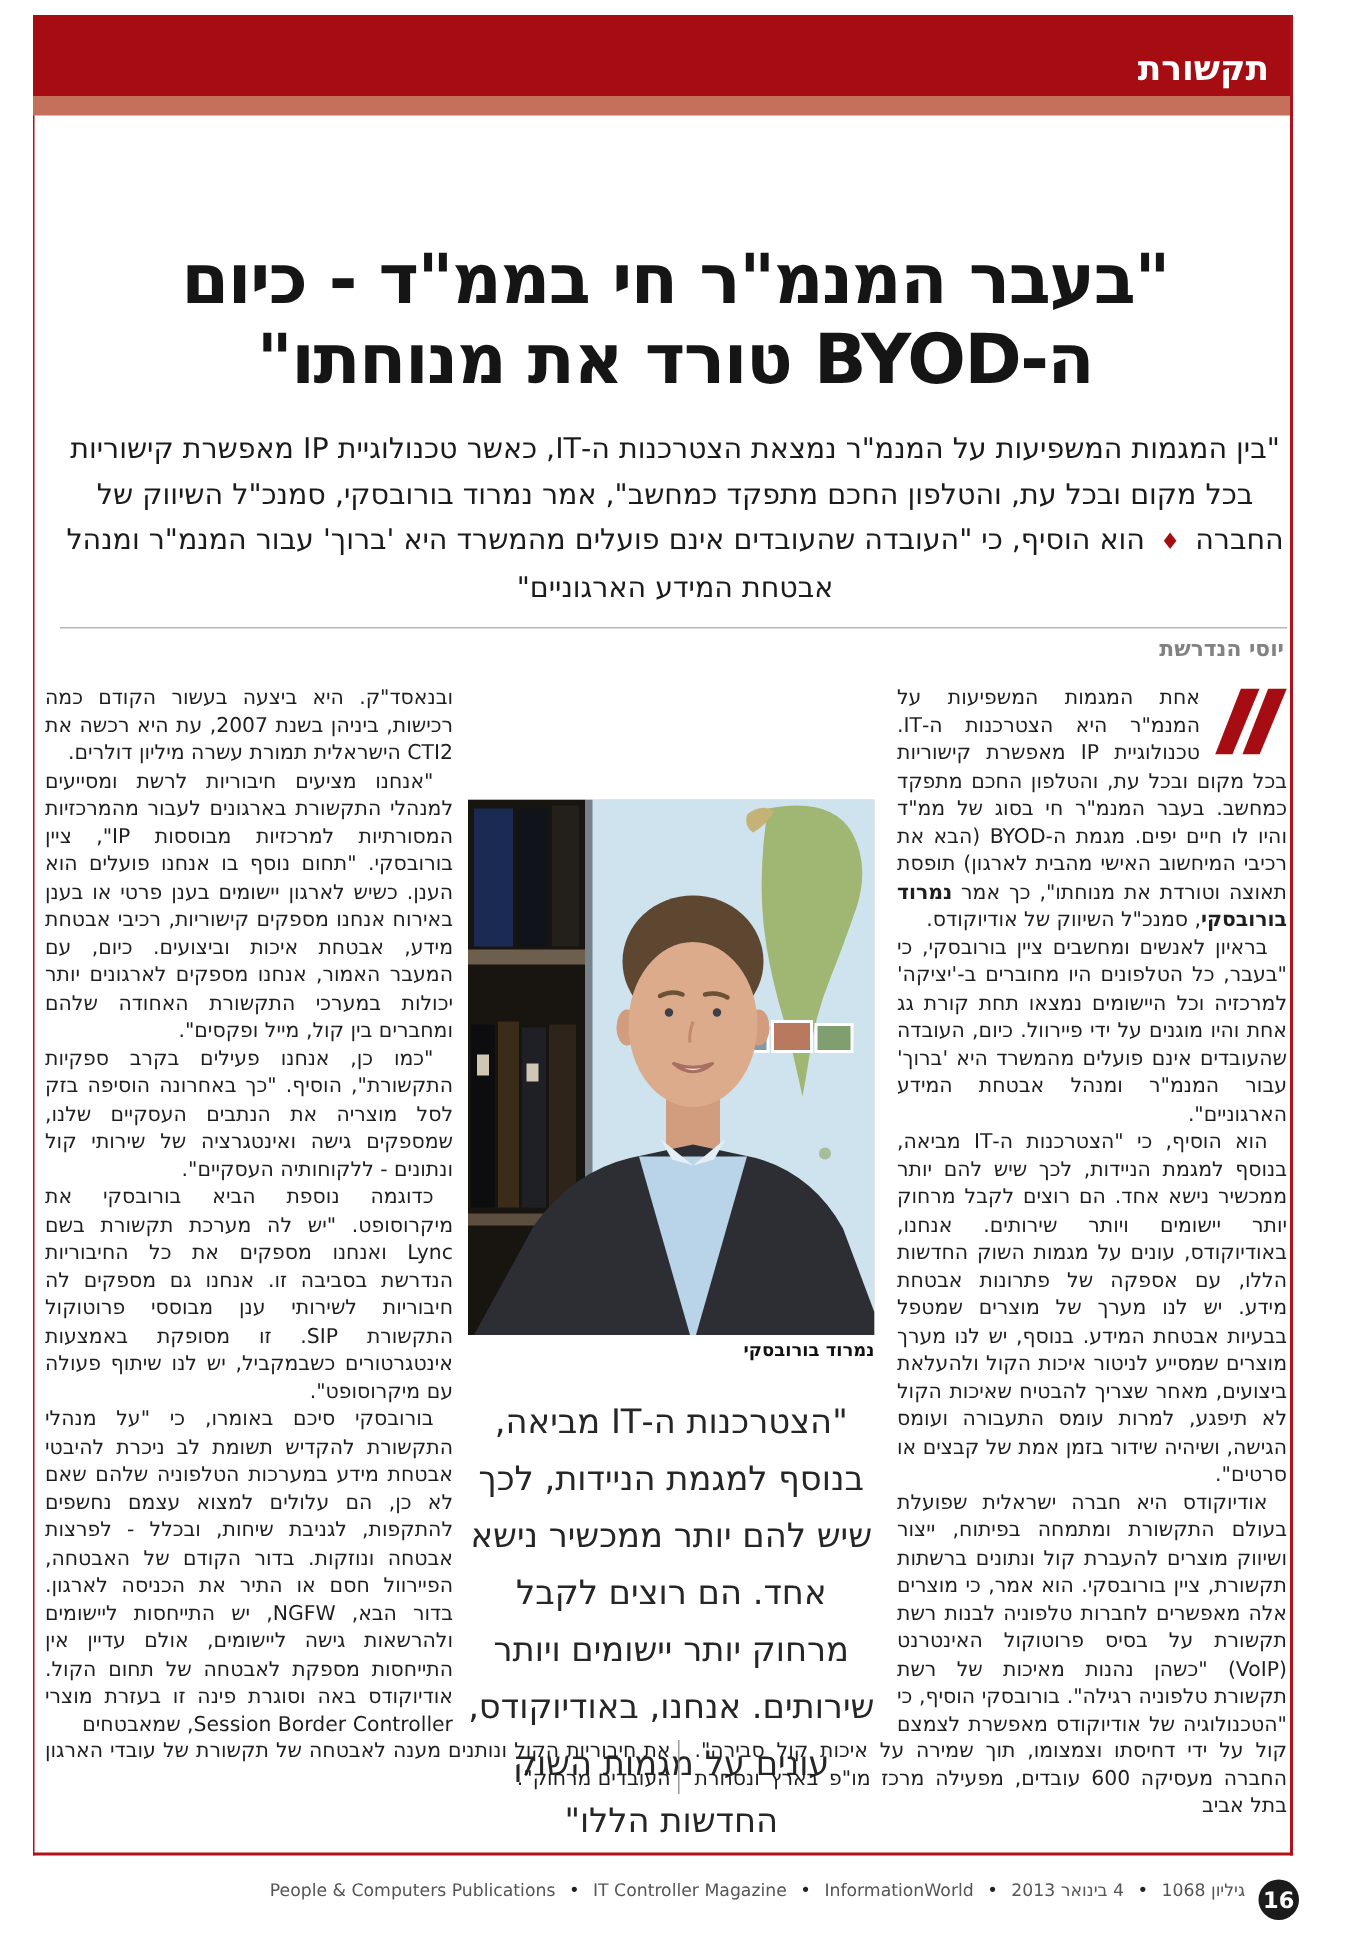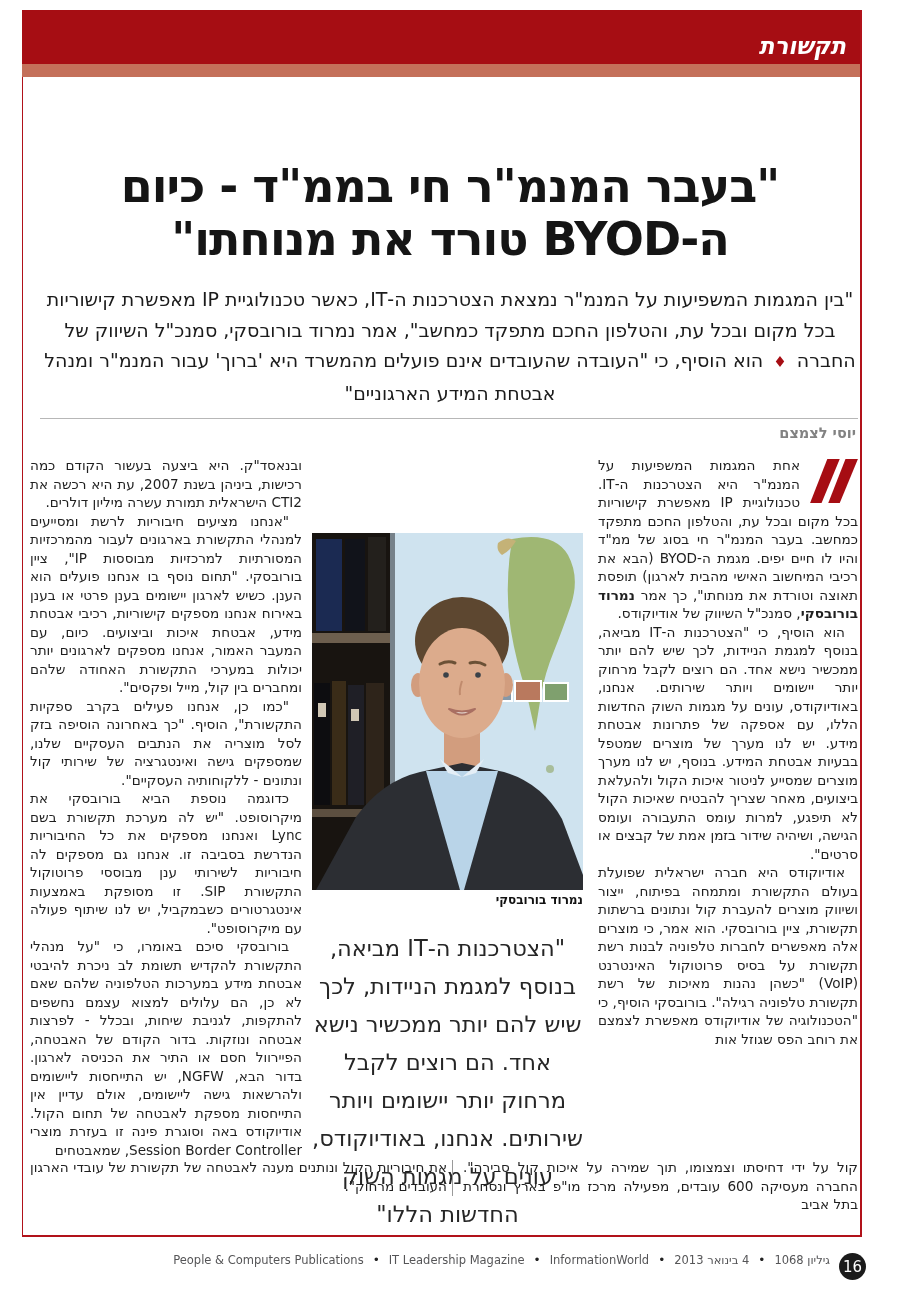--- a/index.html
+++ b/index.html
@@ -5,21 +5,21 @@
   html,body{margin:0;padding:0;background:#ffffff;}
   body{width:900px;height:1293px;position:relative;font-family:"DejaVu Sans",sans-serif;}
   .page{position:absolute;inset:0;background:#fff;overflow:hidden;}
 
   
   .frame-left{position:absolute;left:22px;top:10px;width:1px;height:1227px;background:#b1121a;}
   .frame-right{position:absolute;left:860px;top:10px;width:2px;height:1227px;background:#b1121a;}
   .frame-bottom{position:absolute;left:22px;top:1235px;width:840px;height:2px;background:#b1121a;}
 
   
-  .red-band{position:absolute;left:22px;top:10px;width:838px;height:54px;background:#a60d13;font-style:italic;}
+  .red-band{position:absolute;left:22px;top:10px;width:838px;height:54px;background:#a60d13;}
   .section-label{position:absolute;right:14px;bottom:5px;color:#ffffff;font-size:23px;font-weight:bold;direction:rtl;}
   .salmon-strip{position:absolute;left:22px;top:64px;width:838px;height:13px;background:#c4705a;}
 
   
   .headline{position:absolute;left:0;top:160px;width:900px;margin:0;text-align:center;direction:rtl;
             font-size:46px;line-height:53px;font-weight:bold;color:#151515;letter-spacing:-1px;}
   .headline span{display:block;}
   .subhead{position:absolute;left:44px;top:284px;width:812px;margin:0;text-align:center;direction:rtl;
            font-size:19px;line-height:30.5px;color:#1b1b1b;}
   .diamond{color:#a60d13;font-size:15px;padding:0 4px;}
@@ -44,21 +44,21 @@
   
   .bottom-left{position:absolute;left:30px;top:1158px;width:417px;}
   .bottom-right{position:absolute;left:463px;top:1158px;width:395px;}
   .v-divider{position:absolute;left:452px;top:1160px;width:1px;height:36px;background:#9a9a9a;}
 
   
   .footer{position:absolute;right:34px;top:1253px;display:flex;align-items:flex-start;gap:9px;
           direction:ltr;font-size:11.5px;color:#555557;white-space:nowrap;}
   .footer .dot{color:#222;font-size:12px;}
   .page-num{width:27px;height:27px;border-radius:50%;background:#1b1b1b;color:#fff;
-            display:flex;align-items:center;justify-content:center;font-size:15px;font-weight:normal;}
+            display:flex;align-items:center;justify-content:center;font-size:15px;font-weight:bold;}
 </style>
 </head>
 <body>
 
 <div class="page">
 
   <div class="frame-left"></div>
   <div class="frame-right"></div>
   <div class="frame-bottom"></div>
 
@@ -70,31 +70,32 @@
   </header>
 
   <h1 class="headline">
     <span>"בעבר המנמ"ר חי בממ"ד - כיום</span>
     <span>ה-BYOD טורד את מנוחתו"</span>
   </h1>
 
   <p class="subhead"><span>"בין המגמות המשפיעות על המנמ"ר נמצאת הצטרכנות ה-IT, כאשר טכנולוגיית IP מאפשרת קישוריות בכל מקום ובכל עת, והטלפון החכם מתפקד כמחשב", אמר נמרוד בורובסקי, סמנכ"ל השיווק של החברה</span> <span class="diamond">♦</span> <span>הוא הוסיף, כי "העובדה שהעובדים אינם פועלים מהמשרד היא 'ברוך' עבור המנמ"ר ומנהל אבטחת המידע הארגוניים"</span></p>
 
   <div class="byline-rule"></div>
-  <div class="byline">יוסי לצמצם</div>
+  <div class="byline">יוסי הנדרשת</div>
 
   <section class="bodytext col-right">
     <p>
       <span class="bigquote">
         <svg viewBox="0 0 50 46" width="48" height="44" aria-hidden="true">
           <polygon points="18,0 31,0 12,46 0,46" fill="#a60d13"></polygon>
           <polygon points="37,0 50,0 31,46 19,46" fill="#a60d13"></polygon>
         </svg>
       </span><span>אחת המגמות המשפיעות על המנמ"ר היא הצטרכנות ה-IT. טכנולוגיית IP מאפשרת קישוריות בכל מקום ובכל עת, והטלפון החכם מתפקד כמחשב. בעבר המנמ"ר חי בסוג של ממ"ד והיו לו חיים יפים. מגמת ה-BYOD (הבא את רכיבי המיחשוב האישי מהבית לארגון) תופסת תאוצה וטורדת את מנוחתו", כך אמר </span><b>נמרוד בורובסקי</b><span>, סמנכ"ל השיווק של אודיוקודס.</span>
     </p>
+    <p class="indent">בראיון לאנשים ומחשבים ציין בורובסקי, כי "בעבר, כל הטלפונים היו מחוברים ב-'יציקה' למרכזיה וכל היישומים נמצאו תחת קורת גג אחת והיו מוגנים על ידי פיירוול. כיום, העובדה שהעובדים אינם פועלים מהמשרד היא 'ברוך' עבור המנמ"ר ומנהל אבטחת המידע הארגוניים".</p>
     <p class="indent">הוא הוסיף, כי "הצטרכנות ה-IT מביאה, בנוסף למגמת הניידות, לכך שיש להם יותר ממכשיר נישא אחד. הם רוצים לקבל מרחוק יותר יישומים ויותר שירותים. אנחנו, באודיוקודס, עונים על מגמות השוק החדשות הללו, עם אספקה של פתרונות אבטחת מידע. יש לנו מערך של מוצרים שמטפל בבעיות אבטחת המידע. בנוסף, יש לנו מערך מוצרים שמסייע לניטור איכות הקול ולהעלאת ביצועים, מאחר שצריך להבטיח שאיכות הקול לא תיפגע, למרות עומס התעבורה ועומס הגישה, ושיהיה שידור בזמן אמת של קבצים או סרטים".</p>
     <p class="indent">אודיוקודס היא חברה ישראלית שפועלת בעולם התקשורת ומתמחה בפיתוח, ייצור ושיווק מוצרים להעברת קול ונתונים ברשתות תקשורת, ציין בורובסקי. הוא אמר, כי מוצרים אלה מאפשרים לחברות טלפוניה לבנות רשת תקשורת על בסיס פרוטוקול האינטרנט (VoIP) "כשהן נהנות מאיכות של רשת תקשורת טלפוניה רגילה". בורובסקי הוסיף, כי "הטכנולוגיה של אודיוקודס מאפשרת לצמצם את רוחב הפס שגוזל אות</p>
   </section>
 
   <section class="col-mid">
     <div class="photo">
       <svg viewBox="0 0 271 357" width="271" height="357" aria-hidden="true">
         <rect width="271" height="357" fill="#b9a98f"></rect>
 
         <rect x="78" y="0" width="193" height="357" fill="#cfe3ef"></rect>
@@ -151,21 +152,21 @@
     <p class="indent">בורובסקי סיכם באומרו, כי "על מנהלי התקשורת להקדיש תשומת לב ניכרת להיבטי אבטחת מידע במערכות הטלפוניה שלהם שאם לא כן, הם עלולים למצוא עצמם נחשפים להתקפות, לגניבת שיחות, ובכלל - לפרצות אבטחה ונוזקות. בדור הקודם של האבטחה, הפיירוול חסם או התיר את הכניסה לארגון. בדור הבא, NGFW, יש התייחסות ליישומים ולהרשאות גישה ליישומים, אולם עדיין אין התייחסות מספקת לאבטחה של תחום הקול. אודיוקודס באה וסוגרת פינה זו בעזרת מוצרי Session Border Controller, שמאבטחים</p>
   </section>
 
   <div class="bodytext bottom-left">את חיבוריות הקול ונותנים מענה לאבטחה של תקשורת של עובדי הארגון העובדים מרחוק".</div>
   <div class="v-divider"></div>
   <div class="bodytext bottom-right">קול על ידי דחיסתו וצמצומו, תוך שמירה על איכות קול סבירה". החברה מעסיקה 600 עובדים, מפעילה מרכז מו"פ בארץ ונסחרת בתל אביב</div>
 
   <footer class="footer">
     <span>People &amp; Computers Publications</span>
     <span class="dot">•</span>
-    <span>IT Leadership Magazine</span>
+    <span>IT Controller Magazine</span>
     <span class="dot">•</span>
     <span>InformationWorld</span>
     <span class="dot">•</span>
     <span dir="rtl">4 בינואר 2013</span>
     <span class="dot">•</span>
     <span dir="rtl">גיליון 1068</span>
     <span class="page-num">16</span>
   </footer>
 
 </div>

